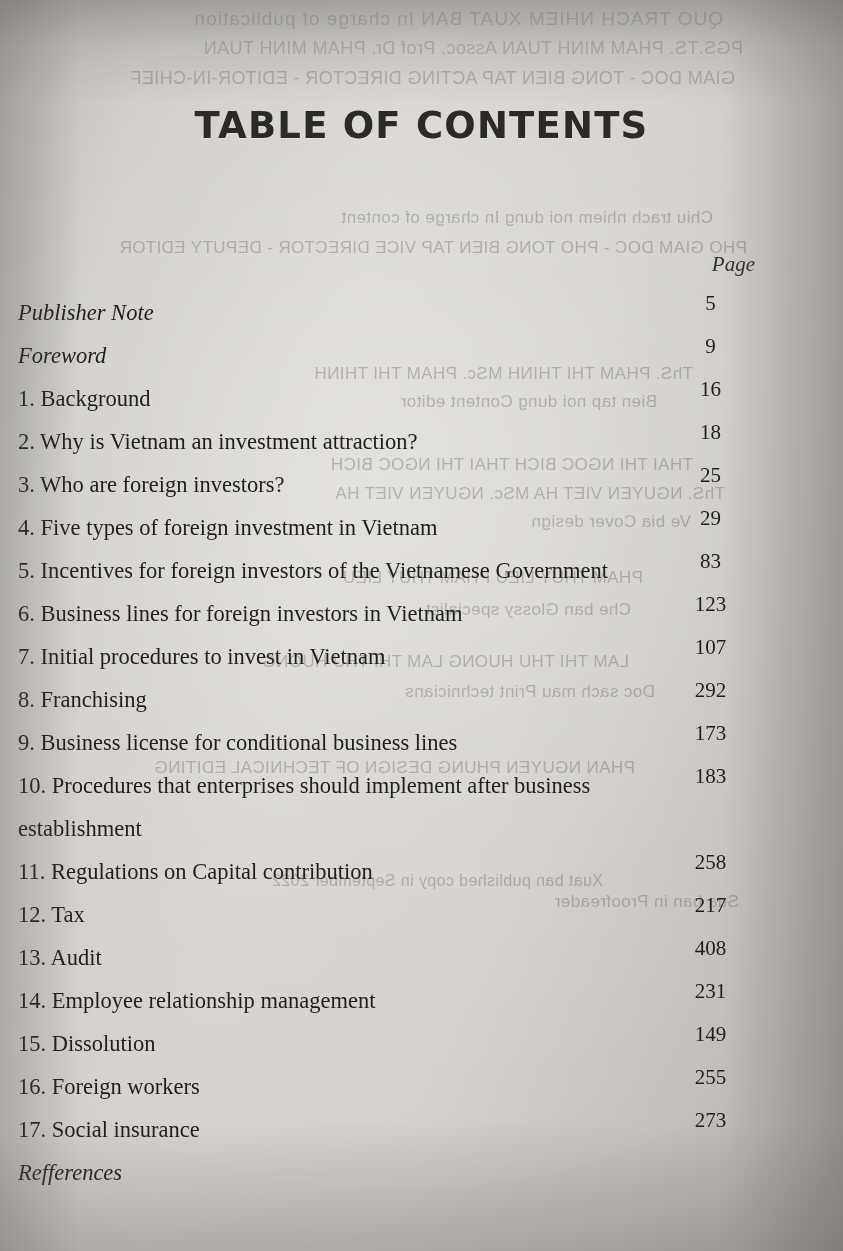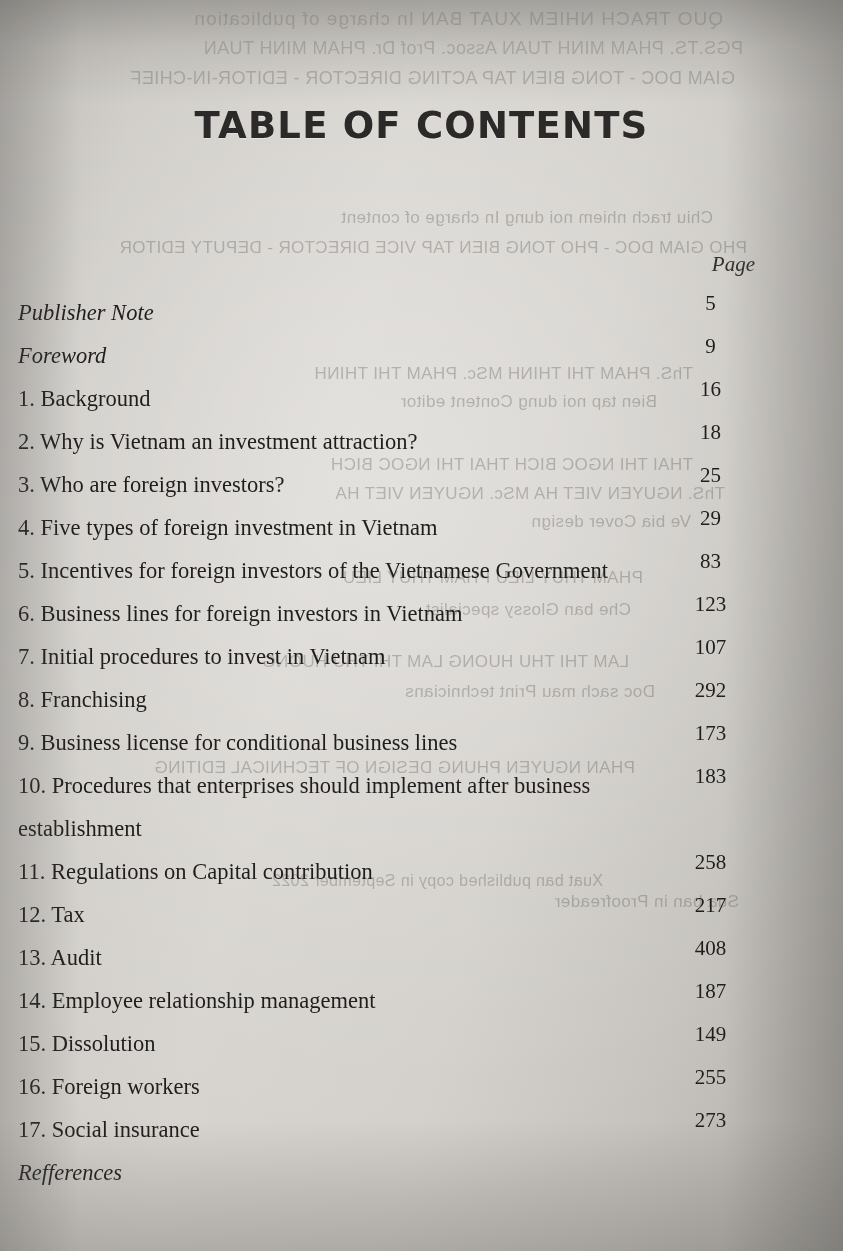--- a/index.html
+++ b/index.html
@@ -229,21 +229,21 @@
       <tr>
         <td class="entry">12. Tax</td>
         <td class="num">217</td>
       </tr>
       <tr>
         <td class="entry">13. Audit</td>
         <td class="num">408</td>
       </tr>
       <tr>
         <td class="entry">14. Employee relationship management</td>
-        <td class="num">187</td>
+        <td class="num">231</td>
       </tr>
       <tr>
         <td class="entry">15. Dissolution</td>
         <td class="num">149</td>
       </tr>
       <tr>
         <td class="entry">16. Foreign workers</td>
         <td class="num">255</td>
       </tr>
       <tr>

